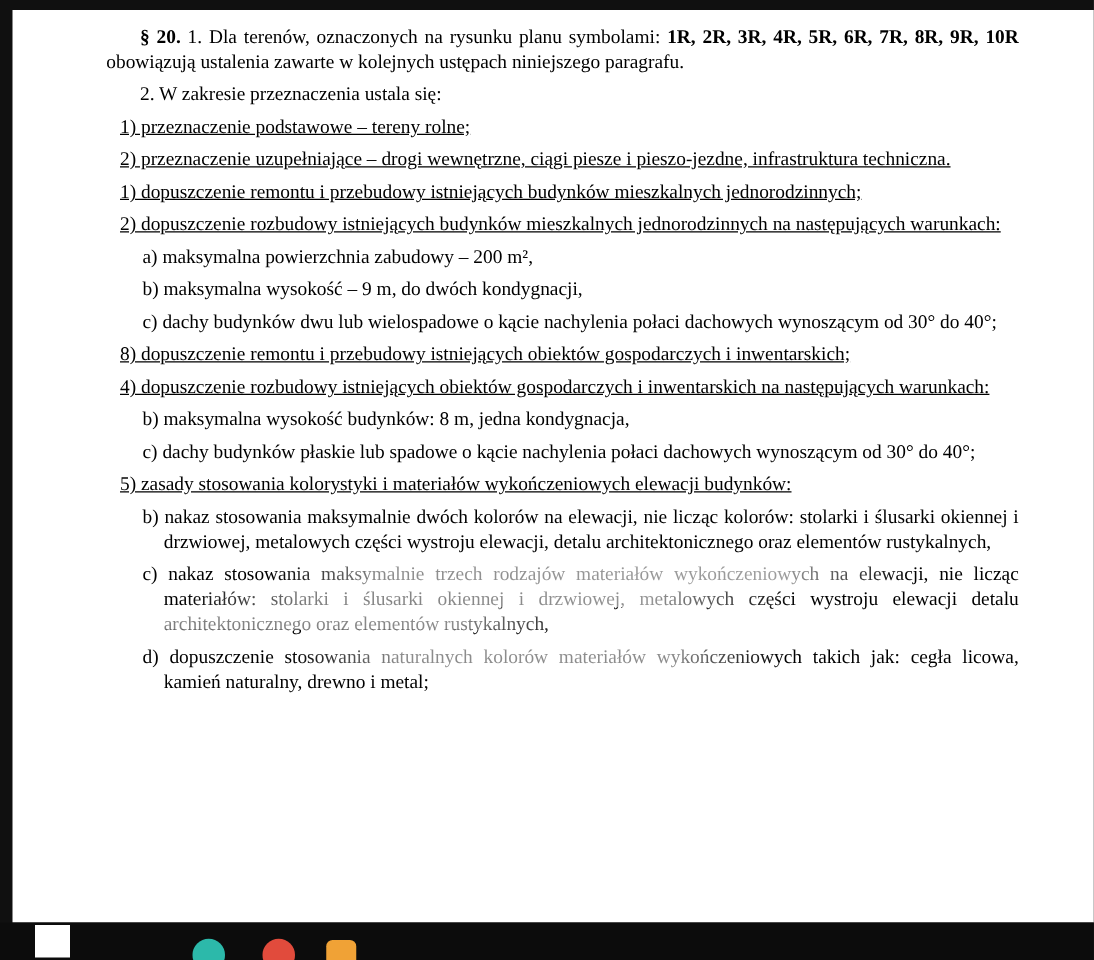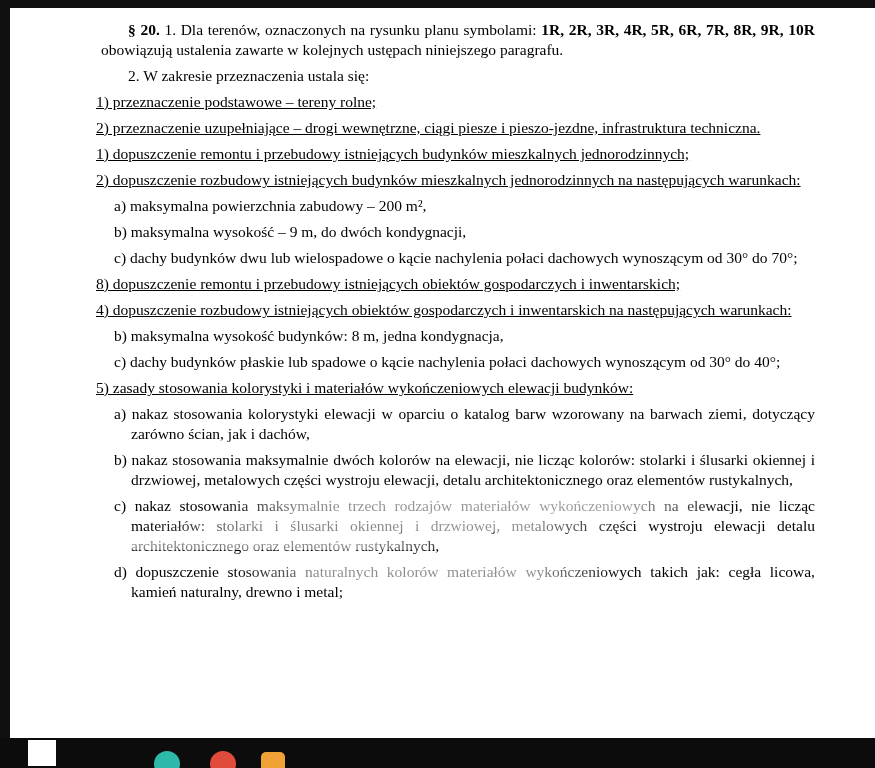--- a/index.html
+++ b/index.html
@@ -22,21 +22,21 @@
     overflow: hidden;
     color: #000;
     box-sizing: border-box;
   }
   .para {
     font-size: 15.5px;
     line-height: 20px;
     margin: 0 0 6px 0;
     text-align: justify;
   }
-  .ind { text-indent: 27px; margin-left: 16px; }
+  .ind { text-indent: 27px; }
   .num { padding-left: 29px; text-indent: -18px; text-decoration: underline; }
   .sub { padding-left: 46px; text-indent: -17px; }
   .b { font-weight: bold; }
   .rel { position: relative; }
   .artifact {
     position: absolute;
     left: 0; top: 0; right: 0; bottom: 6px;
     pointer-events: none;
   }
   .a-c {
@@ -83,30 +83,29 @@
 
   <p class="para num">1) przeznaczenie podstawowe – tereny rolne;</p>
   <p class="para num">2) przeznaczenie uzupełniające – drogi wewnętrzne, ciągi piesze i pieszo-jezdne, infrastruktura techniczna.</p>
 
 
   <p class="para num">1) dopuszczenie remontu i przebudowy istniejących budynków mieszkalnych jednorodzinnych;</p>
 
   <p class="para num">2) dopuszczenie rozbudowy istniejących budynków mieszkalnych jednorodzinnych na następujących warunkach:</p>
   <p class="para sub">a) maksymalna powierzchnia zabudowy – 200 m²,</p>
   <p class="para sub">b) maksymalna wysokość – 9 m, do dwóch kondygnacji,</p>
-  <p class="para sub">c) dachy budynków dwu lub wielospadowe o kącie nachylenia połaci dachowych wynoszącym od 30° do 70°;</p>
+  <p class="para sub">c) dachy budynków dwu lub wielospadowe o kącie nachylenia połaci dachowych wynoszącym od 30° do 40°;</p>
 
   <p class="para num">8) dopuszczenie remontu i przebudowy istniejących obiektów gospodarczych i inwentarskich;</p>
 
   <p class="para num">4) dopuszczenie rozbudowy istniejących obiektów gospodarczych i inwentarskich na następujących warunkach:</p>
   <p class="para sub">b) maksymalna wysokość budynków: 8 m, jedna kondygnacja,</p>
   <p class="para sub">c) dachy budynków płaskie lub spadowe o kącie nachylenia połaci dachowych wynoszącym od 30° do 40°;</p>
 
   <p class="para num">5) zasady stosowania kolorystyki i materiałów wykończeniowych elewacji budynków:</p>
-  <p class="para sub">a) nakaz stosowania kolorystyki elewacji w oparciu o katalog barw wzorowany na barwach ziemi, dotyczący zarówno ścian, jak i dachów,</p>
   <p class="para sub">b) nakaz stosowania maksymalnie dwóch kolorów na elewacji, nie licząc kolorów: stolarki i ślusarki okiennej i drzwiowej, metalowych części wystroju elewacji, detalu architektonicznego oraz elementów rustykalnych,</p>
 
   <div class="rel">
     <p class="para sub">c) nakaz stosowania maksymalnie trzech rodzajów materiałów wykończeniowych na elewacji, nie licząc materiałów: stolarki i ślusarki okiennej i drzwiowej, metalowych części wystroju elewacji detalu architektonicznego oraz elementów rustykalnych,</p>
     <div class="artifact a-c"></div>
   </div>
 
   <div class="rel">
     <p class="para sub">d) dopuszczenie stosowania naturalnych kolorów materiałów wykończeniowych takich jak: cegła licowa, kamień naturalny, drewno i metal;</p>
     <div class="artifact a-d"></div>

